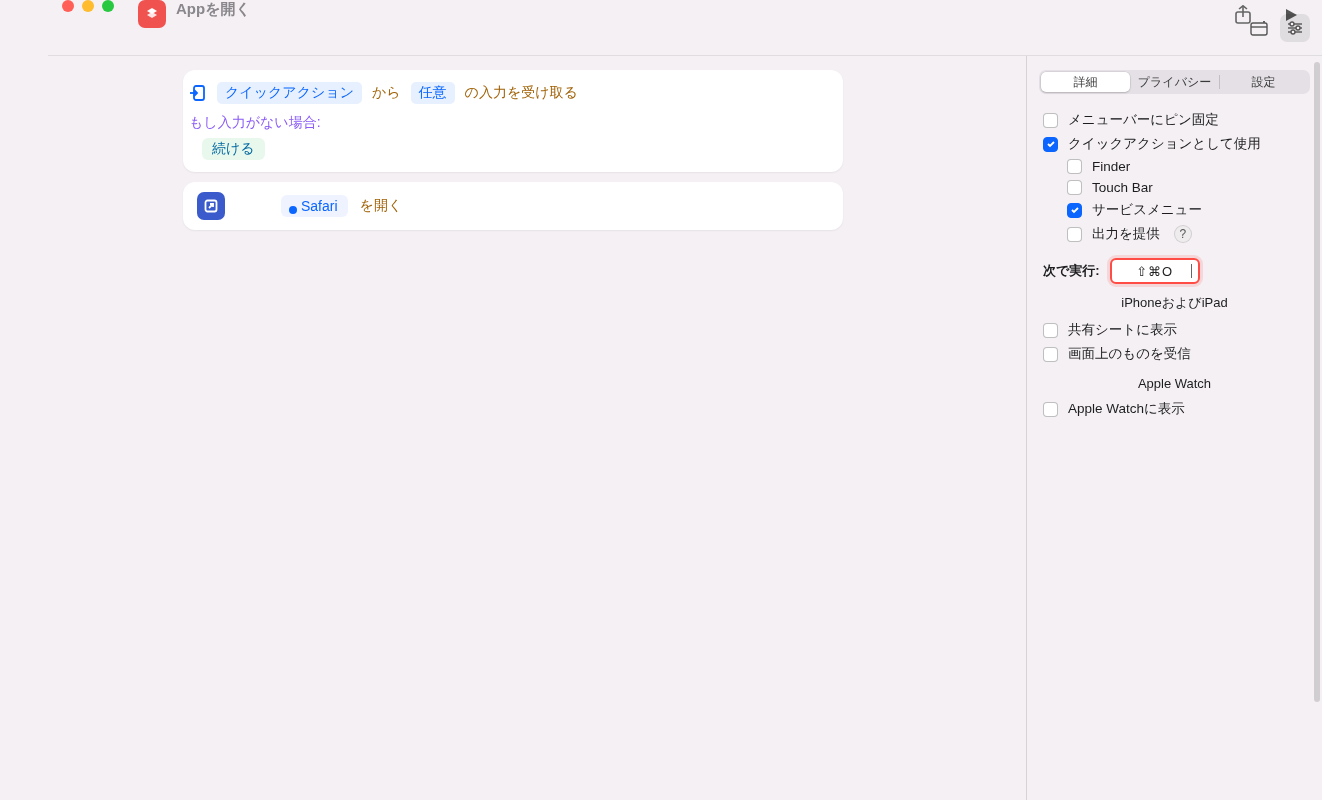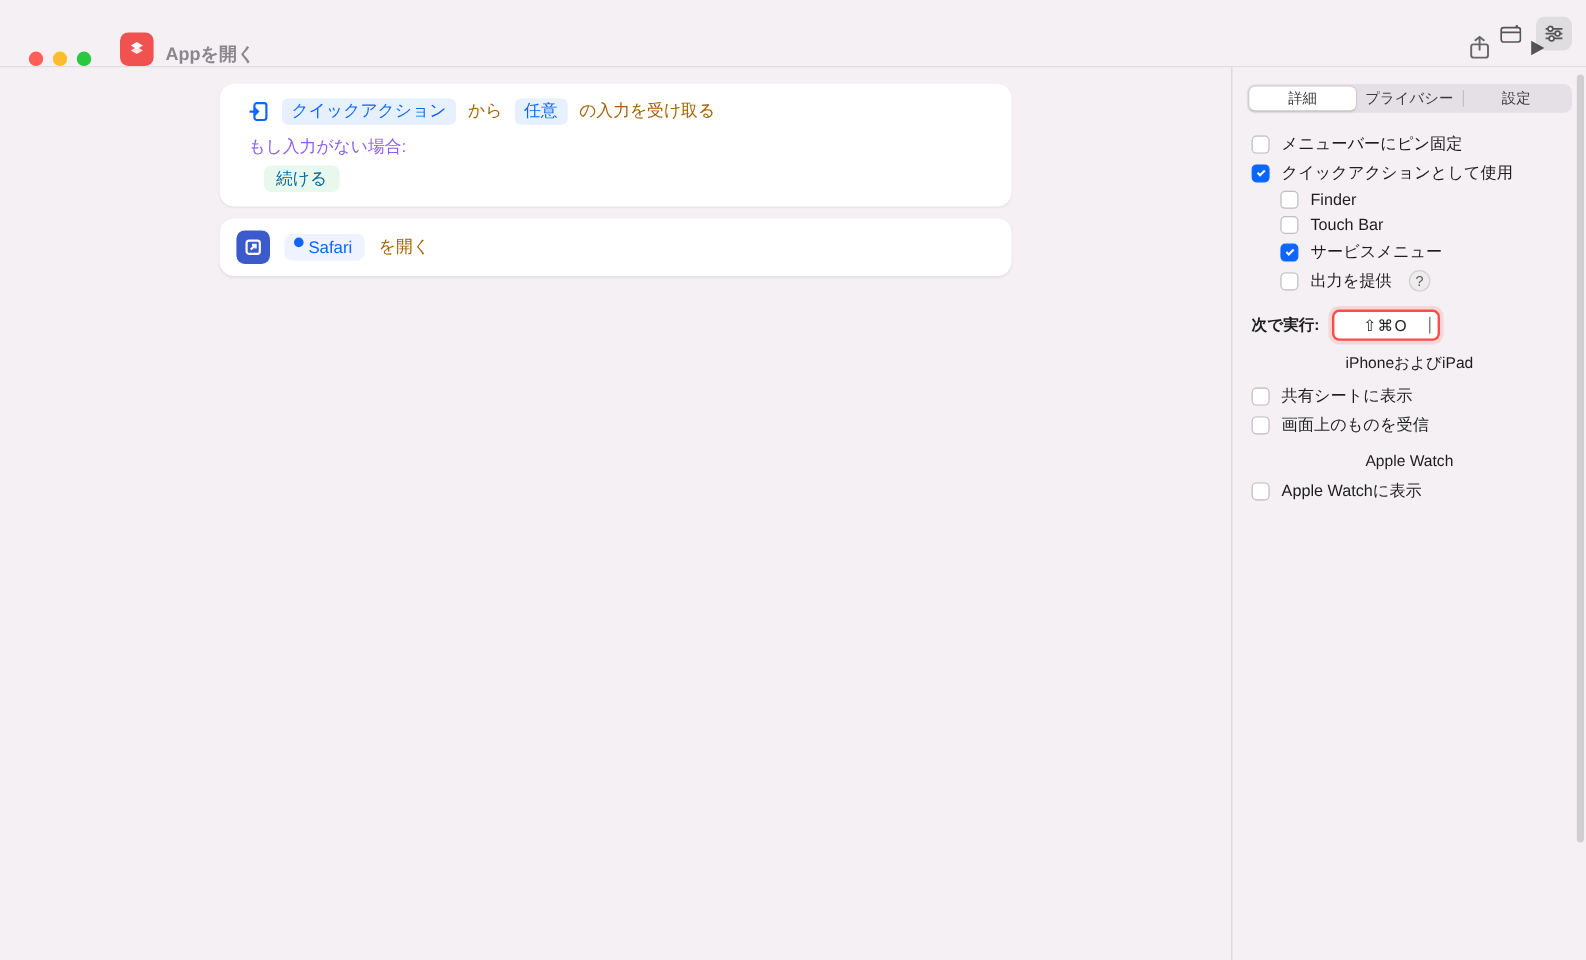--- a/index.html
+++ b/index.html
@@ -8,24 +8,25 @@
       font-family: -apple-system, "SF Pro Text", "Helvetica Neue", Arial, sans-serif;
       background: #f4f0f4;
       color: #1d1d1f;
       font-size: 13px;
     }
 
     
     .toolbar {
       height: 56px;
       display: flex;
-      align-items: flex-end;
-      padding: 0 24px;
+      align-items: flex-start;
+      padding: 0 14px;
       border-bottom: 1px solid rgba(0,0,0,0.08);
       position: relative;
+      margin-left: 48px;
     }
     .traffic-lights { display: flex; gap: 8px; margin-right: 24px; }
     .traffic-lights span {
       width: 12px; height: 12px; border-radius: 50%; display: inline-block;
     }
     .tl-red { background:#ff5f57; }
     .tl-yellow { background:#febc2e; }
     .tl-green { background:#28c840; }
 
     .app-icon {
@@ -65,21 +66,21 @@
     .sidebar-scroll:before {
       content:""; width:6px; height:640px; border-radius:3px; background:rgba(0,0,0,0.14); margin-top:6px;
     }
 
     
     .card {
       width: 660px;
       margin: 0 auto 10px auto;
       background:#fff;
       border-radius:12px;
-      padding: 12px 22px;
+      padding: 12px 4px;
       box-shadow: 0 1px 2px rgba(0,0,0,0.06);
       font-size: 14px;
       color:#1d1d1f;
     }
     .card .row1 { display:flex; align-items:center; gap:10px; flex-wrap:wrap; }
     .input-icon {
       width:20px; height:20px; color:#0a66ff; display:inline-flex; align-items:center; justify-content:center;
     }
     .token {
       background:#e7f0ff; color:#0a66ff;
@@ -99,21 +100,21 @@
     .card2 .row1 { gap:12px; }
     .action-icon {
       width:28px; height:28px; background:#3b5bcc; border-radius:7px;
       display:flex; align-items:center; justify-content:center;
     }
     .app-dot {
       width:8px;height:8px;border-radius:50%;background:#0a66ff;display:inline-block;margin-right:4px;
     }
     .app-pill {
       background:#eef3ff; color:#0a66ff; padding:3px 10px 3px 8px; border-radius:6px;
-      font-weight:500; font-size:14px; display:inline-flex; align-items:flex-start;
+      font-weight:500; font-size:14px; display:inline-flex; align-items:flex-end;margin-left:44px;
     }
 
     
     .side-icons {
       position:absolute; top:-42px; right:12px; display:flex; gap:6px;
     }
     .side-icon {
       width:30px;height:28px;border-radius:7px;display:flex;align-items:center;justify-content:center;
     }
     .side-icon.active { background:rgba(0,0,0,0.08); }

